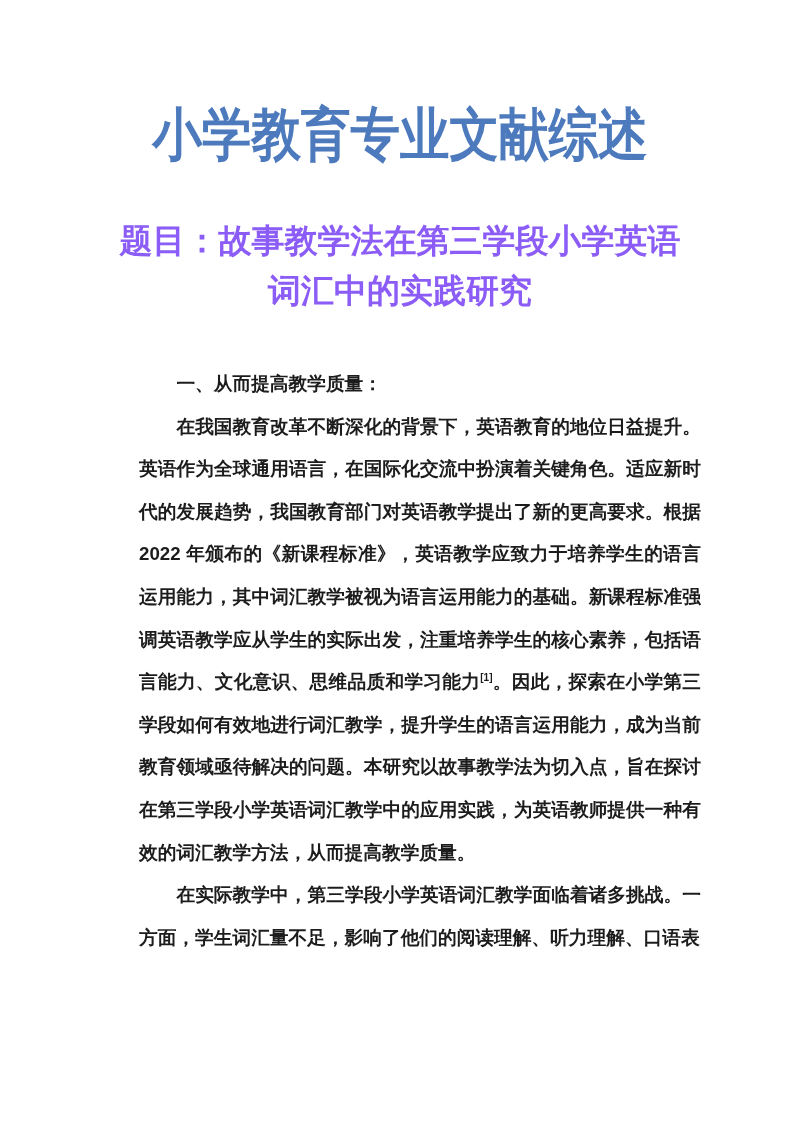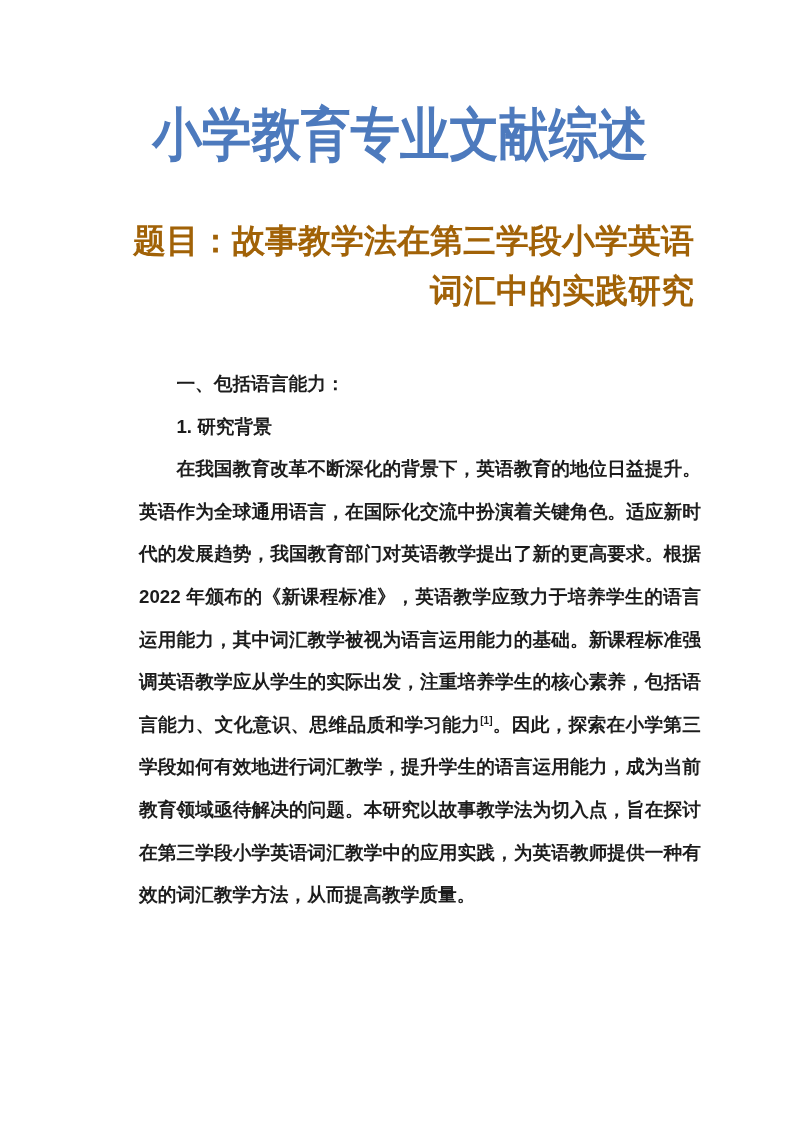--- a/index.html
+++ b/index.html
@@ -33,25 +33,25 @@
     transform-origin: top center;
     white-space: nowrap;
   }
   .subtitle {
     position: absolute;
     top: 216px;
     left: 0;
     right: 0;
     margin: 0 auto;
     max-width: 588px;
-    text-align: right;
+    text-align: center;
     font-size: 33px;
     font-weight: 700;
     line-height: 50px;
-    color: #a16207;
+    color: #8b5cf6;
   }
   .doc-body {
     position: absolute;
     top: 363px;
     left: 121px;
     width: 562px;
     font-size: 18.7px;
     line-height: 42.6px;
     color: #1c1c1c;
   }
@@ -81,23 +81,23 @@
 <div class="page">
 
   <div class="title-wrap">
     <span class="title-inner" style="color: rgb(77, 122, 189);">小学教育专业文献综述</span>
   </div>
 
   <div class="subtitle">题目：故事教学法在第三学段小学英语词汇中的实践研究</div>
 
   <div class="doc-body">
 
-    <p class="heading">一、包括语言能力：</p>
+    <p class="heading">一、从而提高教学质量：</p>
 
-    <p class="heading">1. 研究背景</p>
 
     <p class="para"><span>在我国教育改革不断深化的背景下，英语教育的地位日益提升。英语作为全球通用语言，在国际化交流中扮演着关键角色。适应新时代的发展趋势，我国教育部门对英语教学提出了新的更高要求。根据 2022 年颁布的《新课程标准》，英语教学应致力于培养学生的语言运用能力，其中词汇教学被视为语言运用能力的基础。新课程标准强调英语教学应从学生的实际出发，注重培养学生的核心素养，包括语言能力、文化意识、思维品质和学习能力</span><sup class="cite">[1]</sup><span>。因此，探索在小学第三学段如何有效地进行词汇教学，提升学生的语言运用能力，成为当前教育领域亟待解决的问题。本研究以故事教学法为切入点，旨在探讨在第三学段小学英语词汇教学中的应用实践，为英语教师提供一种有效的词汇教学方法，从而提高教学质量。</span></p>
 
 
+    <p class="para">在实际教学中，第三学段小学英语词汇教学面临着诸多挑战。一方面，学生词汇量不足，影响了他们的阅读理解、听力理解、口语表</p>
 
   </div>
 
 </div>
 
 </body></html>

